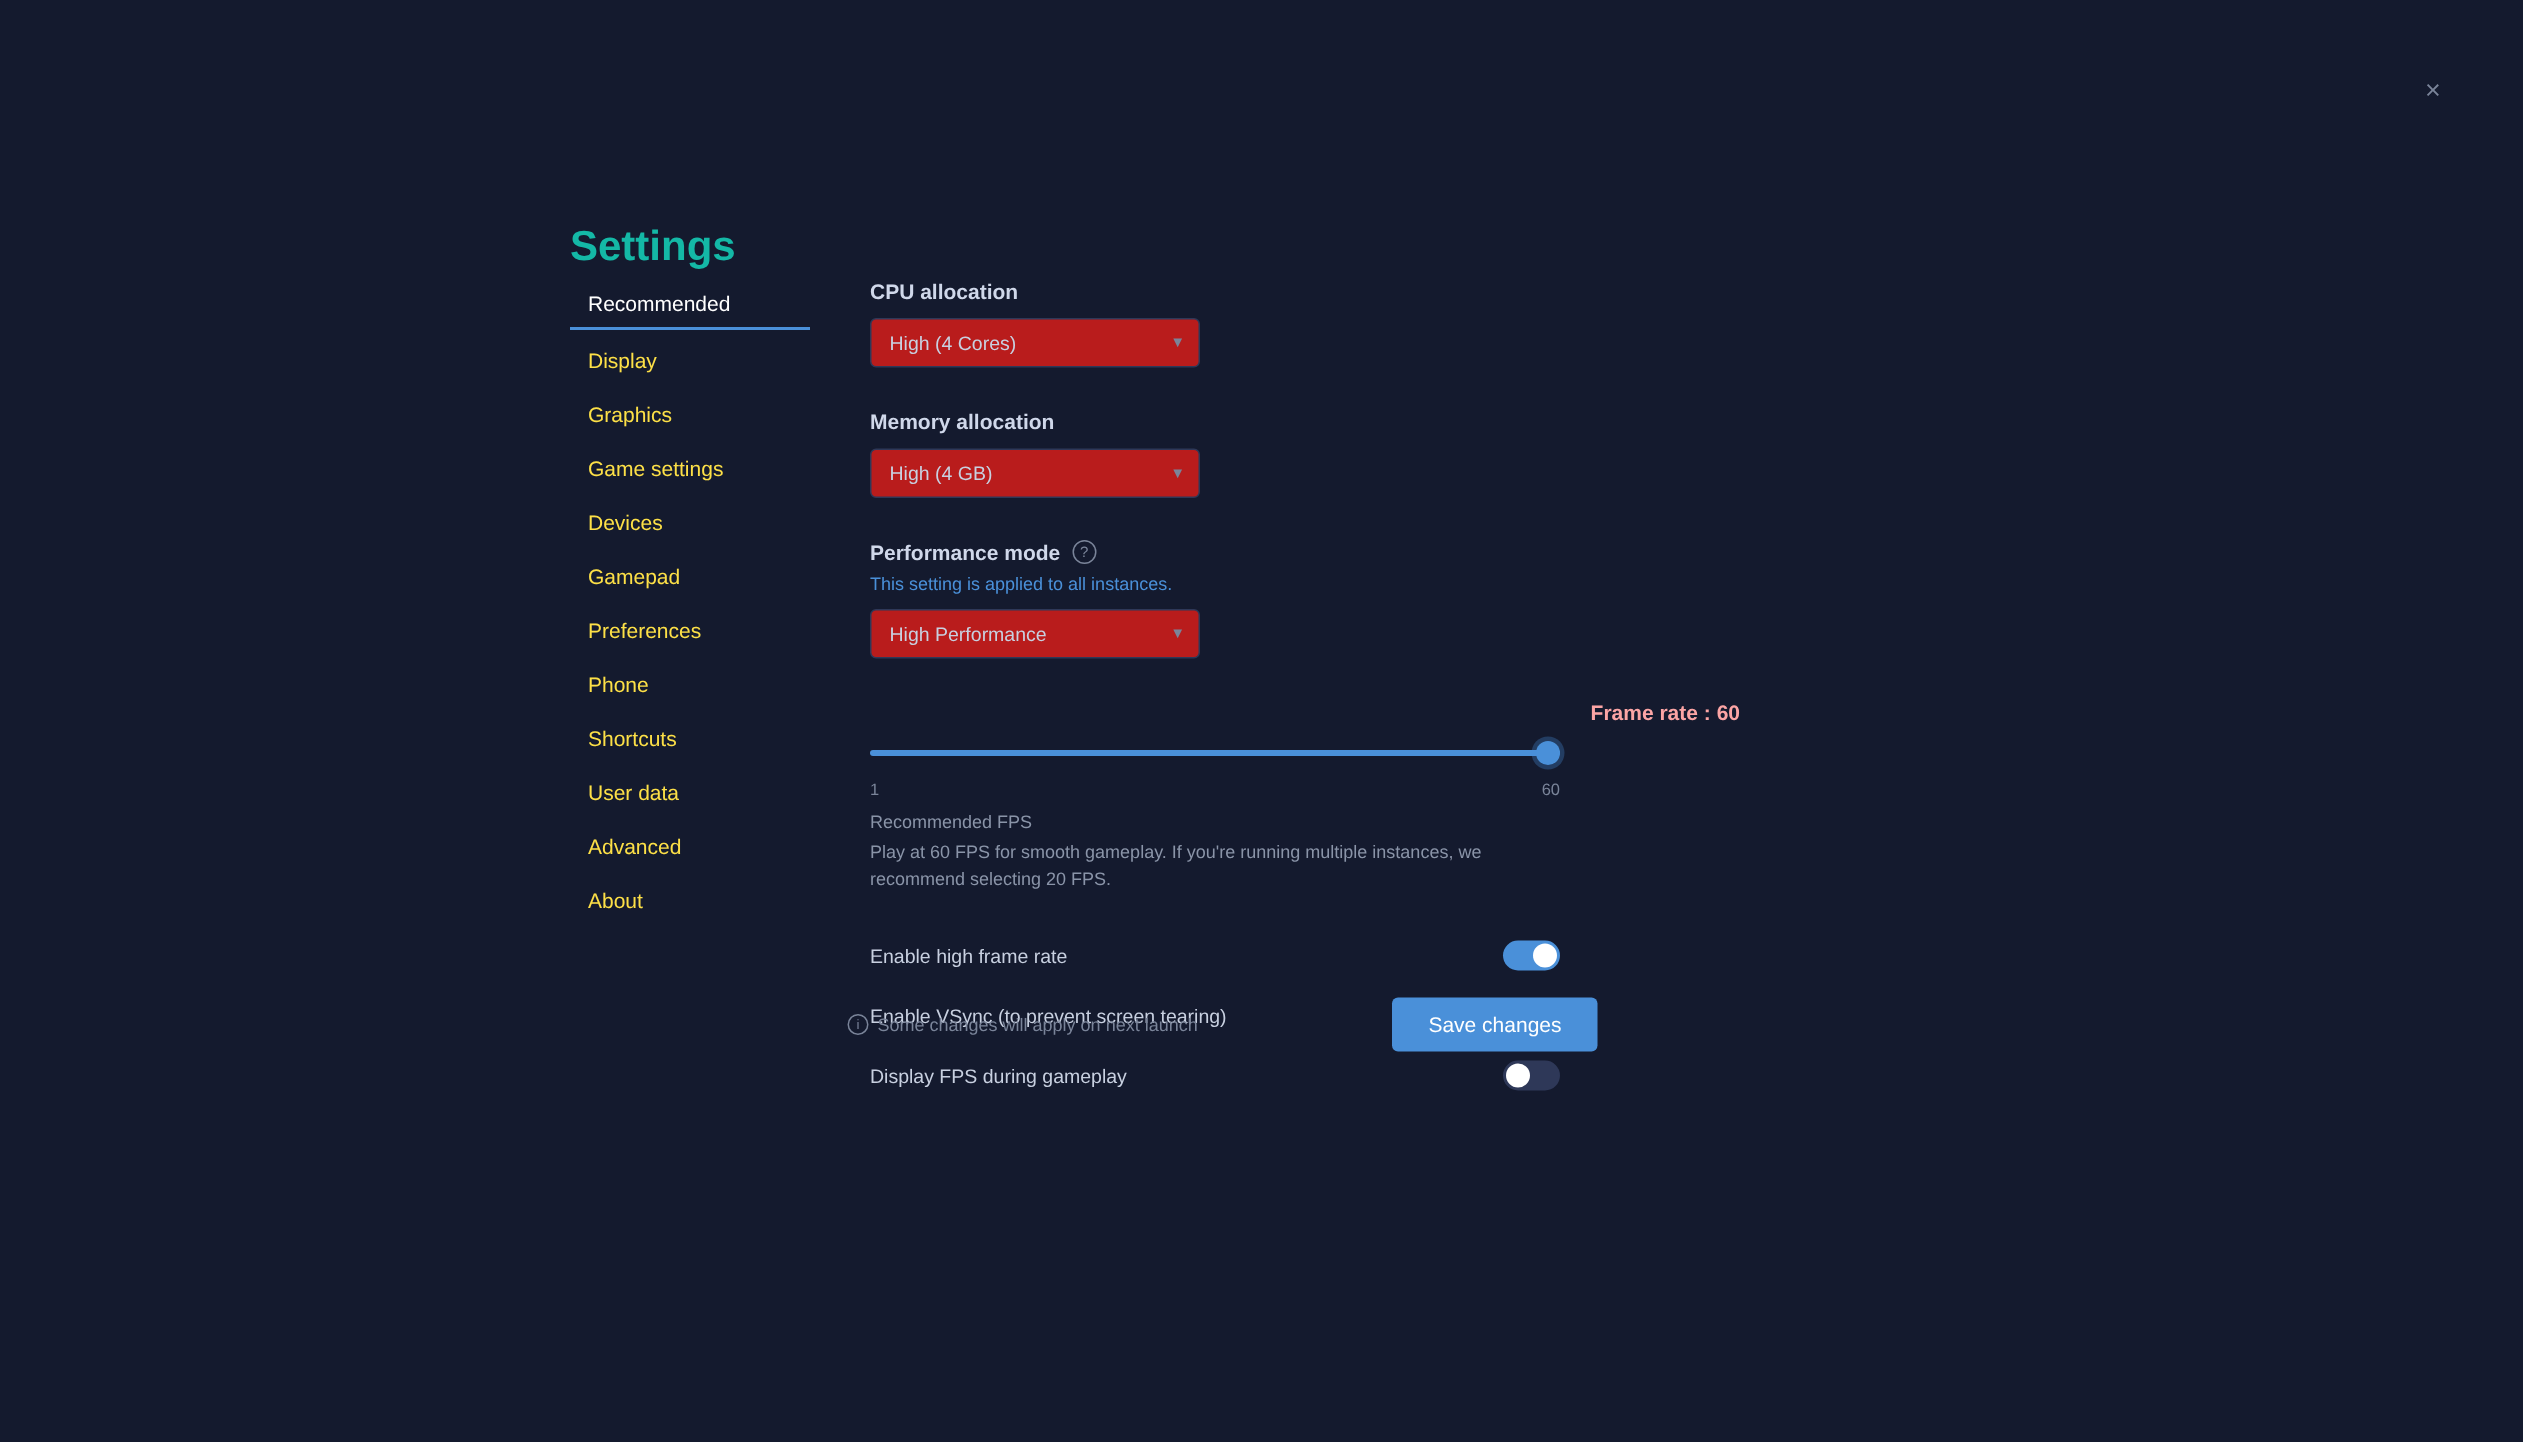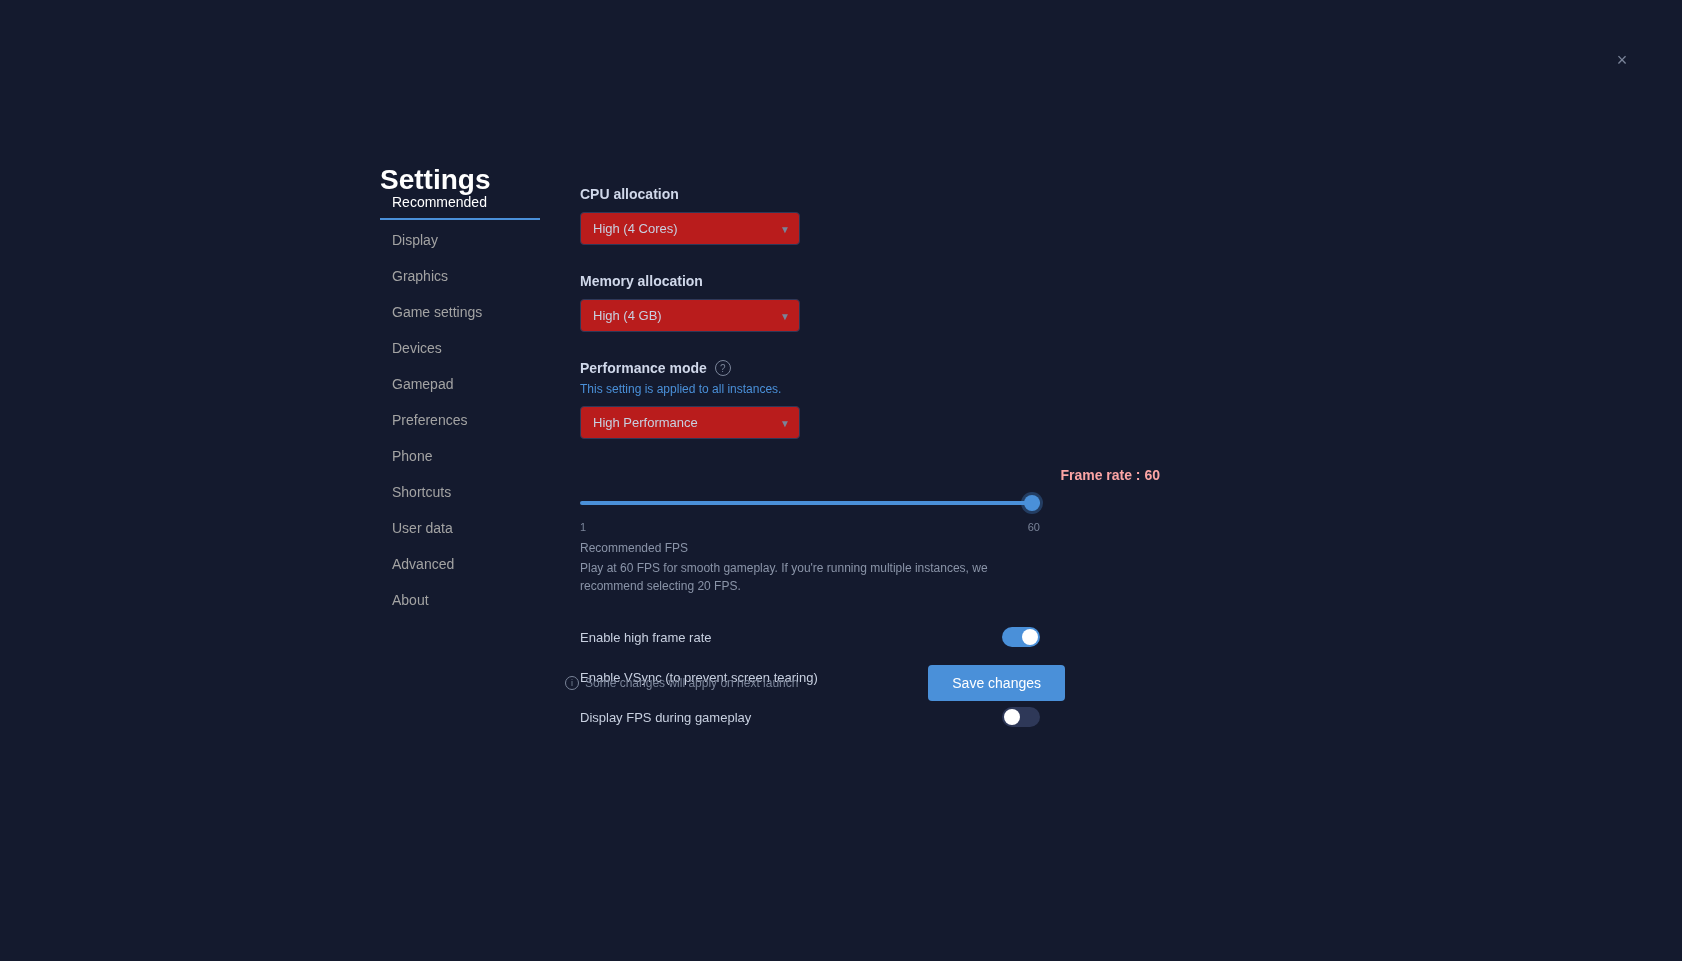--- a/index.html
+++ b/index.html
@@ -33,40 +33,40 @@
     .settings-container {
       display: flex;
       position: absolute;
       top: 130px;
       left: 380px;
       width: 780px;
     }
 
     .page-title {
       position: absolute;
-      top: 164px;
+      top: 148px;
       left: 380px;
       font-size: 28px;
       font-weight: 600;
-      color: #ffffff;
+      color: #14b8a6;
     }
 
     .sidebar {
       width: 160px;
       flex-shrink: 0;
       display: flex;
       flex-direction: column;
       gap: 4px;
       margin-top: 56px;
     }
 
     .sidebar-item {
       padding: 8px 12px;
       font-size: 14px;
-      color: #a3a3a3;
+      color: #fde047;
       cursor: pointer;
       border-radius: 4px;
       transition: color 0.15s;
     }
 
     .sidebar-item.active {
       color: #ffffff;
       border-bottom: 2px solid #4a90d9;
       border-radius: 0;
       font-weight: 500;

